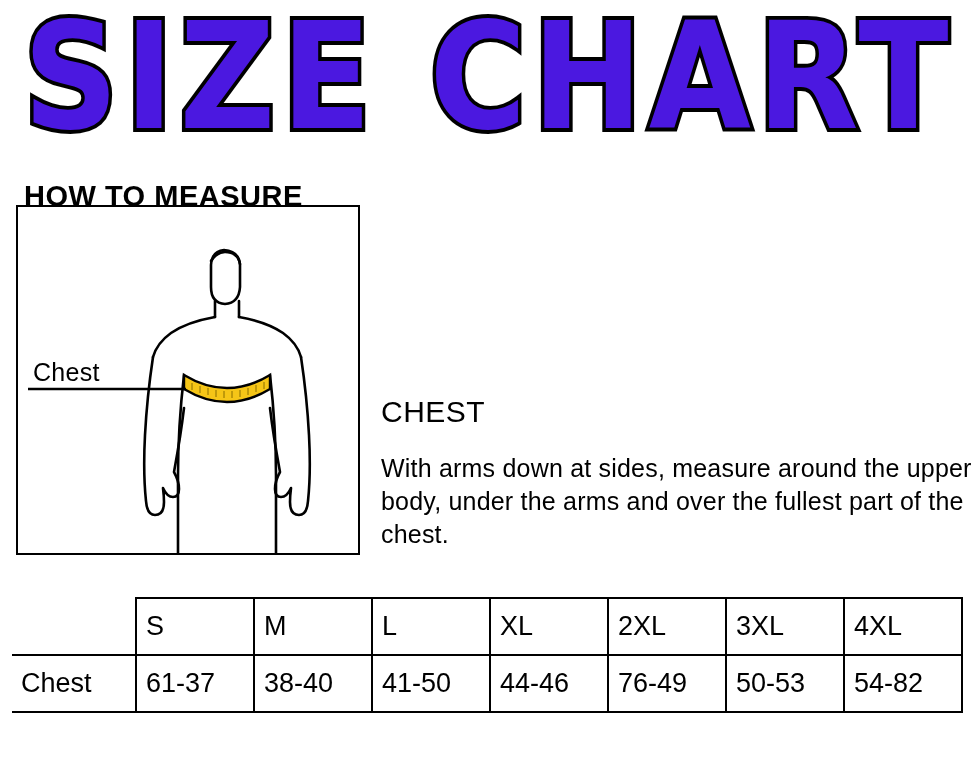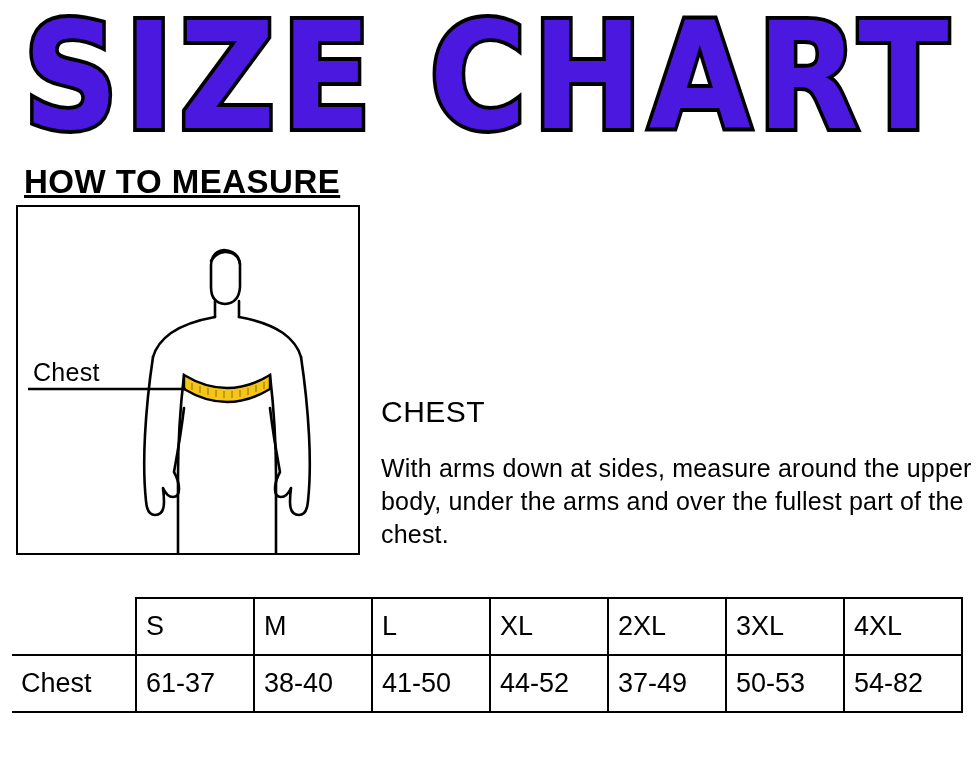--- a/index.html
+++ b/index.html
@@ -37,22 +37,22 @@
     text-stroke: 7px #000000;
     white-space: nowrap;
     transform: scaleY(1.12);
     transform-origin: center top;
   }
 
   
   .howto {
     position: absolute;
     left: 24px;
-    top: 163px;
-    font-size: 33px;
+    top: 180px;
+    font-size: 29px;
     font-weight: bold;
     letter-spacing: 0.5px;
     text-decoration: underline;
   }
 
   
   .figure-box {
     position: absolute;
     left: 16px;
     top: 205px;
@@ -178,19 +178,19 @@
       <td class="cell">XL</td>
       <td class="cell">2XL</td>
       <td class="cell">3XL</td>
       <td class="cell">4XL</td>
     </tr>
     <tr class="data-row">
       <td class="rowhead">Chest</td>
       <td class="cell">61-37</td>
       <td class="cell">38-40</td>
       <td class="cell">41-50</td>
-      <td class="cell">44-52</td>
-      <td class="cell">37-49</td>
+      <td class="cell">44-46</td>
+      <td class="cell">76-49</td>
       <td class="cell">50-53</td>
       <td class="cell">54-82</td>
     </tr>
   </tbody>
 </table>
 
 </body></html>

